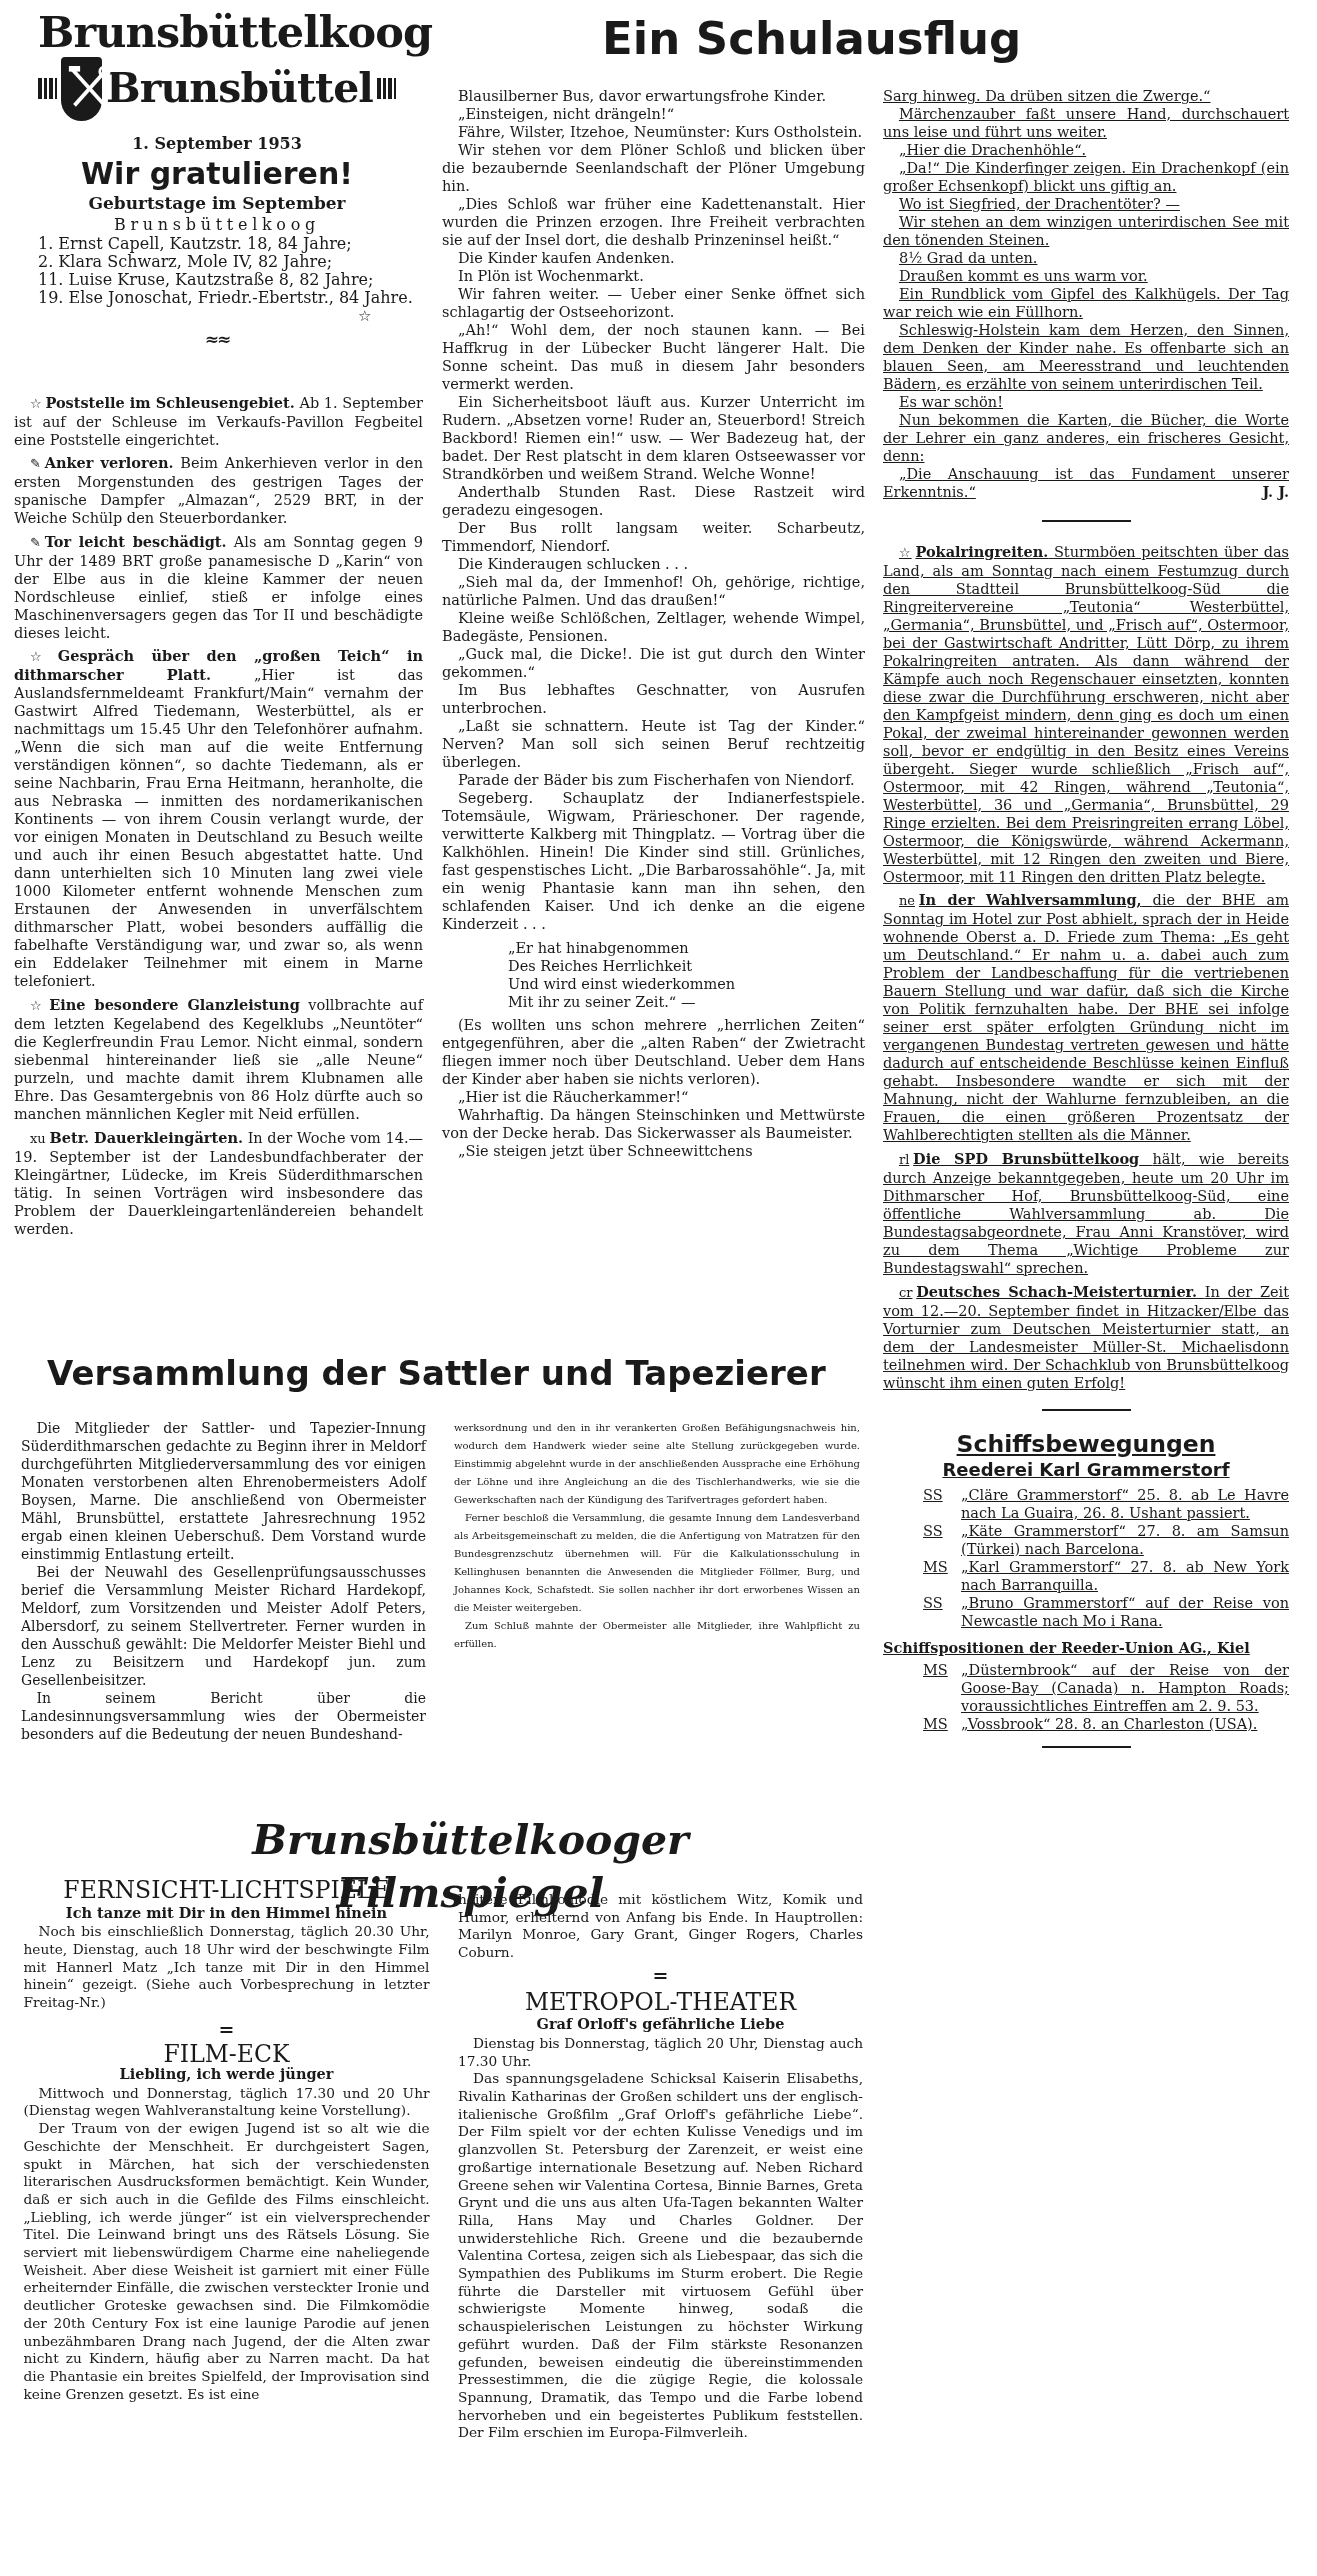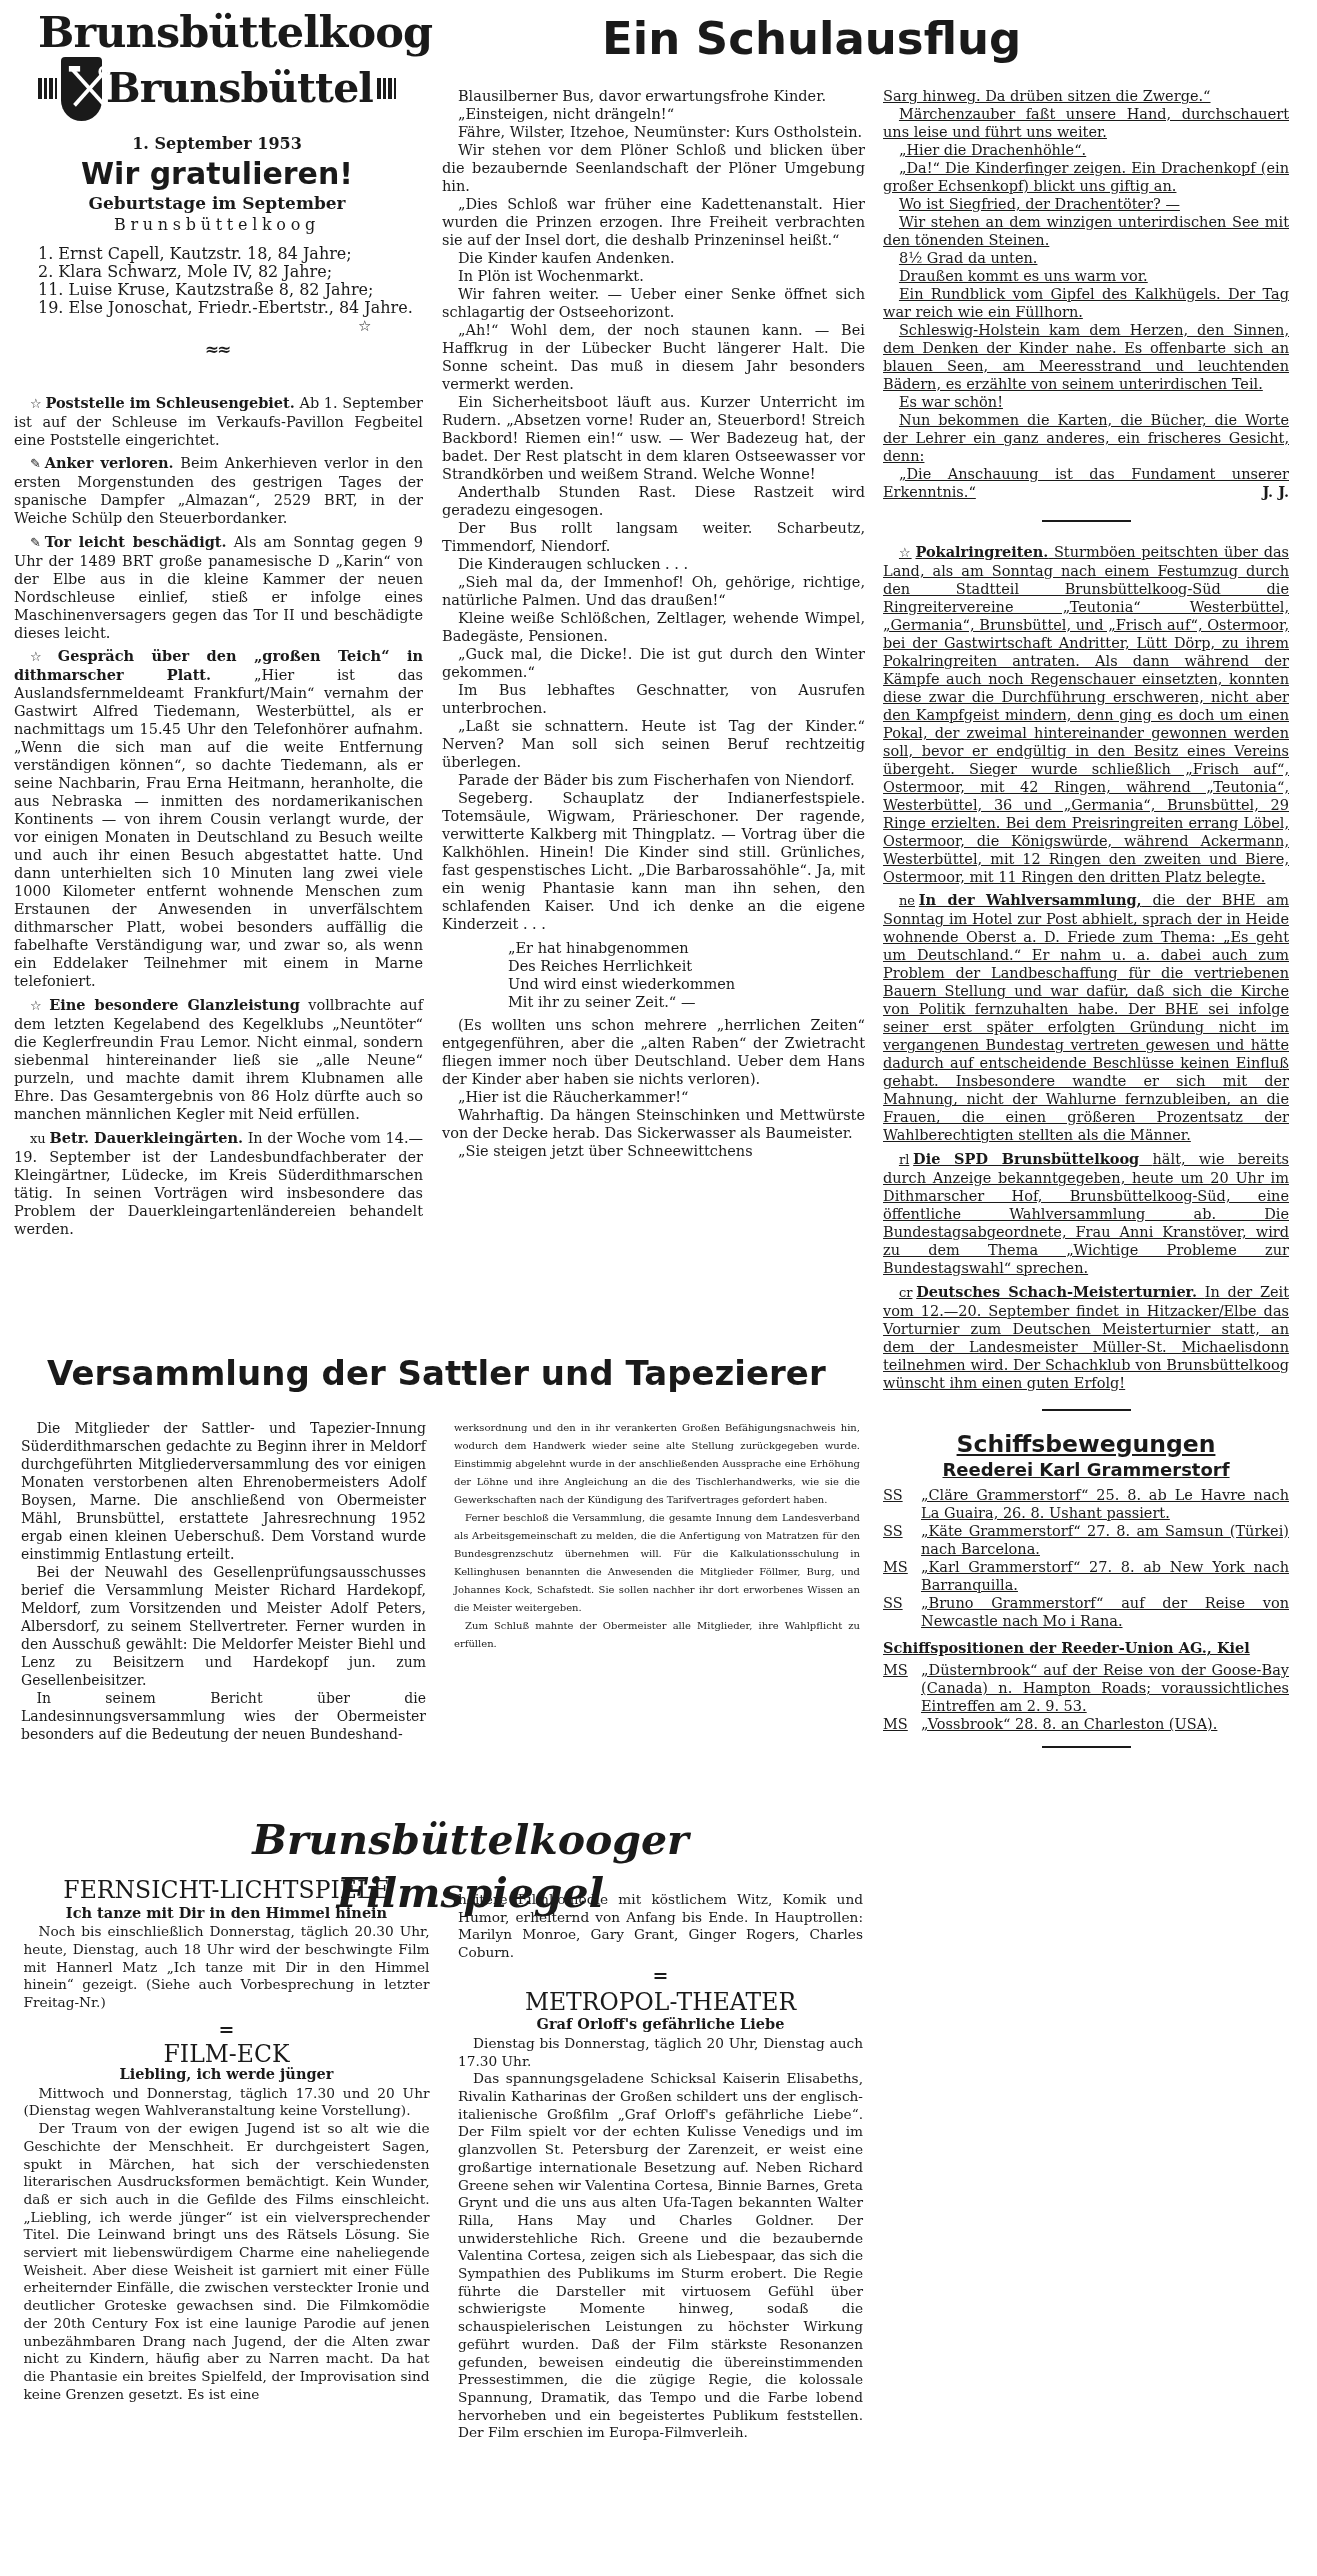--- a/index.html
+++ b/index.html
@@ -17,28 +17,28 @@
   .mast1 { font-family:"DejaVu Serif", serif; font-weight:bold; font-size:43px; letter-spacing:-0.9px; line-height:49px; }
   .mast-row { display:flex; align-items:center; justify-content:center; gap:4px; }
   .ribbon { width:26px; height:21px; background:repeating-linear-gradient(90deg,#1a1a1a 0 3.8px,#fff 3.8px 5.6px); }
   .shield { width:56px; height:64px; background:#1a1a1a; border-radius:5.6px 5.6px 28px 28px; position:relative; }
   .shield svg { position:absolute; left:5.6px; top:7.5px; }
   .mast2 { font-family:"DejaVu Serif", serif; font-weight:bold; font-size:41px; letter-spacing:-0.9px; line-height:47px; }
   .date { font-weight:bold; font-size:16px; margin-top:13px; }
   .gratul { font-family:"DejaVu Sans", sans-serif; font-weight:bold; font-size:30px; margin-top:3.8px; }
   .geb { font-weight:bold; font-size:17px; margin-top:1.9px; }
   .town { font-size:16px; letter-spacing:4.7px; margin-top:1.9px; }
-  .bday { text-align:left; font-size:16px; line-height:18px; width:395px; margin:11px auto 0; }
+  .bday { text-align:left; font-size:16px; line-height:18px; width:395px; margin:1px auto 0; }
   .bday div { white-space:nowrap; }
   .star-small { text-align:right; font-size:15px; margin-right:24.5px; }
   .wave { font-size:17px; font-weight:bold; letter-spacing:-1.9px; margin-top:3.8px; }
   .headline { font-family:"DejaVu Sans", sans-serif; font-weight:bold; }
   .rule { height:1.9px; background:#1a1a1a; }
   .ship-row { display:flex; font-size:14.5px; line-height:18px; }
-  .ship-type { width:38px; flex:none; }
+  .ship-type { width:38px; flex:none;margin-left:40px; }
   .ship-text { flex:1; text-align:justify; }
   .script { font-family:"DejaVu Serif", serif; font-style:italic; font-weight:bold; }
   .theater { font-family:"DejaVu Serif", serif; font-size:23.5px; text-align:center; letter-spacing:0px; }
   .film-title { font-weight:bold; font-size:14.5px; text-align:center; }
   .eqsign { text-align:center; font-weight:bold; font-size:19px; line-height:17px; }
   .poem { margin:5.6px 0 5.6px 66px; text-indent:0; }
   .sig { float:right; font-weight:bold; }
 </style>
 </head>
 <body>

